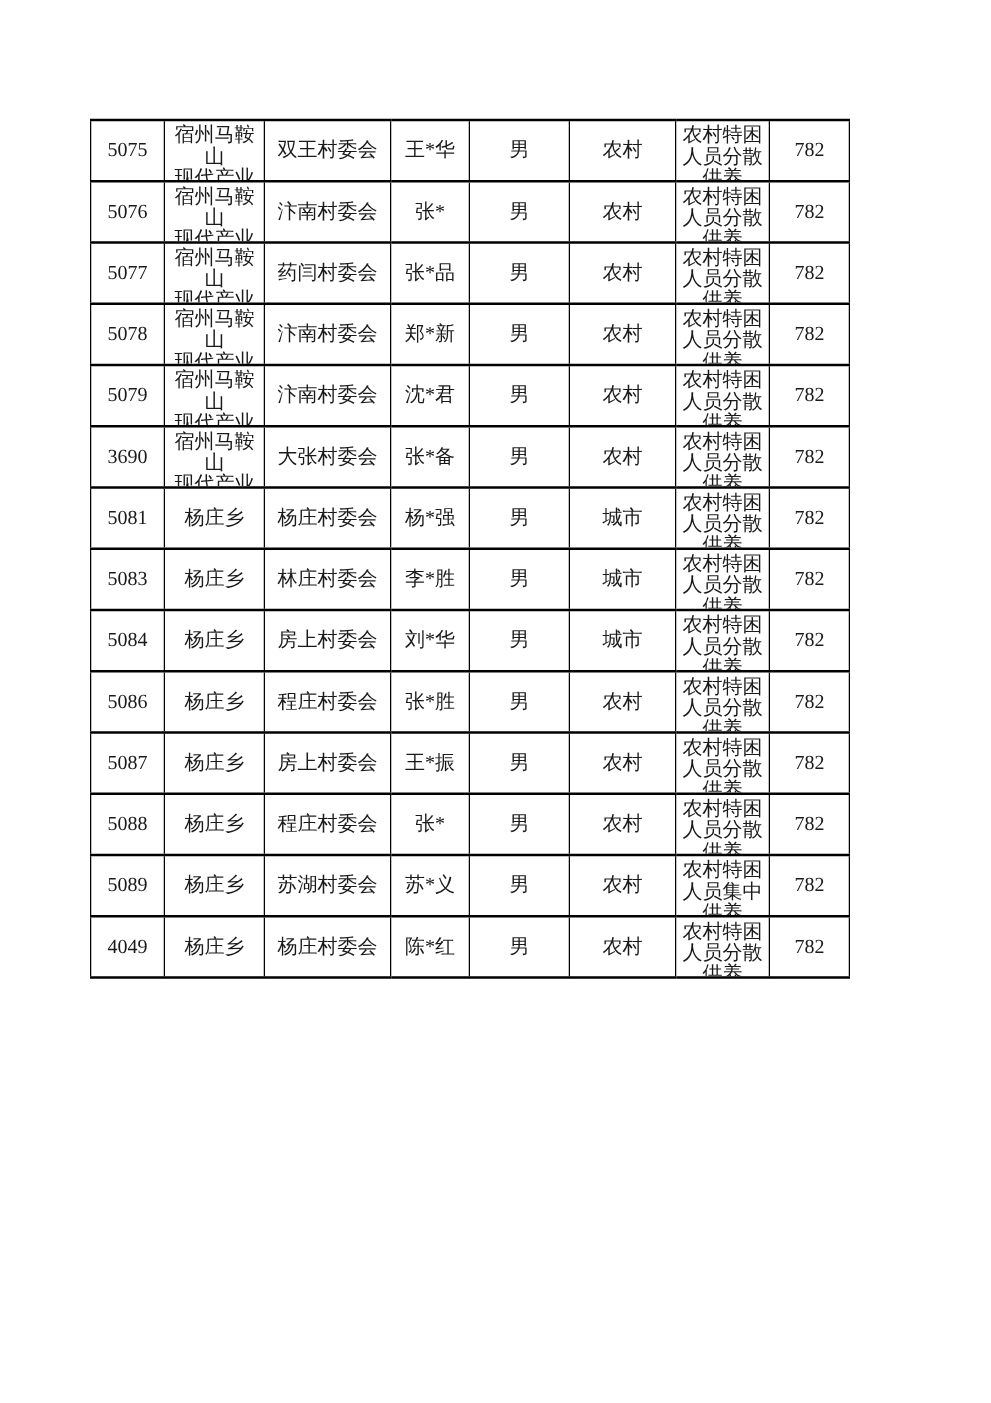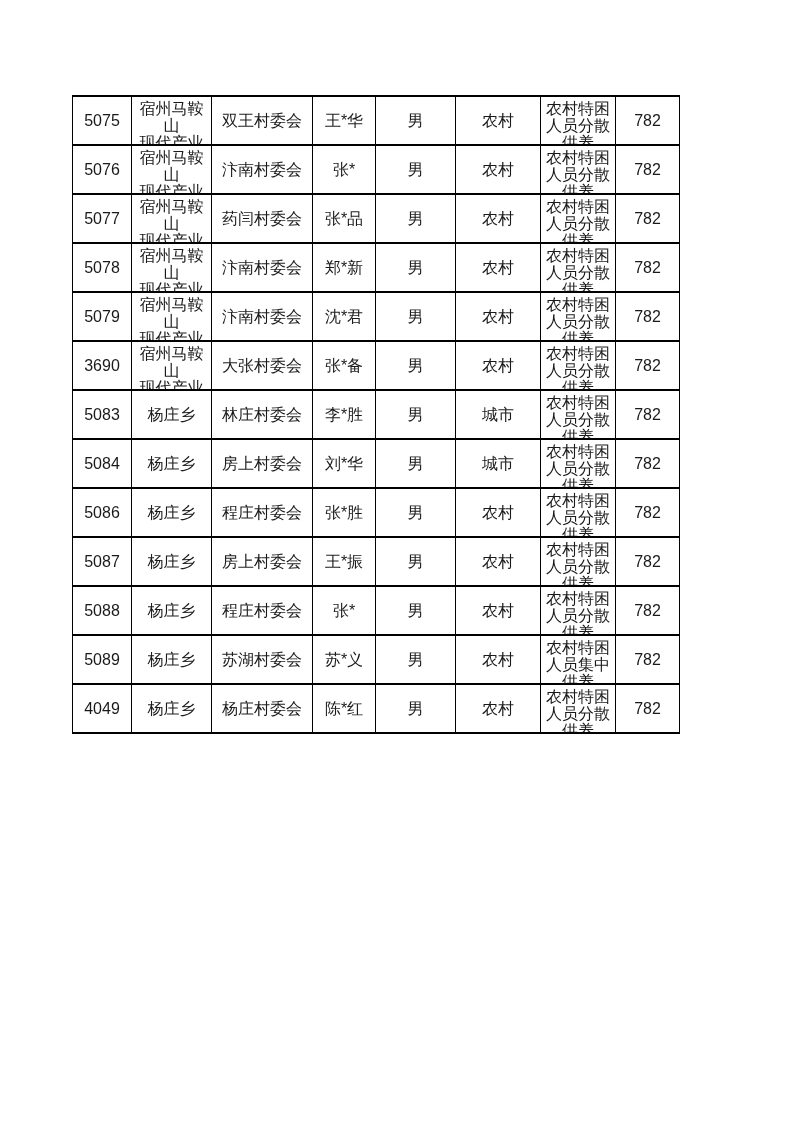--- a/index.html
+++ b/index.html
@@ -6,21 +6,21 @@
     margin: 0;
     padding: 0;
     background: #ffffff;
   }
   .page {
     position: relative;
     width: 793px;
     height: 1122px;
     background: #ffffff;
     overflow: hidden;
-    font-family: Liberation Sans, sans-serif;
+    font-family: Liberation Serif, serif;
   }
   table.grid {
     position: absolute;
     left: 72px;
     top: 95px;
     border-collapse: collapse;
     table-layout: fixed;
     width: 607px;
   }
   table.grid td {
@@ -242,20 +242,48 @@
             <div class="cin ml">农村特困
 人员分散
 供养</div>
           </td>
           <td>
             <div class="cin">782</div>
           </td>
         </tr>
         <tr>
           <td>
+            <div class="cin">5081</div>
+          </td>
+          <td>
+            <div class="cin">杨庄乡</div>
+          </td>
+          <td>
+            <div class="cin">杨庄村委会</div>
+          </td>
+          <td>
+            <div class="cin">杨*强</div>
+          </td>
+          <td>
+            <div class="cin">男</div>
+          </td>
+          <td>
+            <div class="cin">城市</div>
+          </td>
+          <td>
+            <div class="cin ml">农村特困
+人员分散
+供养</div>
+          </td>
+          <td>
+            <div class="cin">782</div>
+          </td>
+        </tr>
+        <tr>
+          <td>
             <div class="cin">5083</div>
           </td>
           <td>
             <div class="cin">杨庄乡</div>
           </td>
           <td>
             <div class="cin">林庄村委会</div>
           </td>
           <td>
             <div class="cin">李*胜</div>

